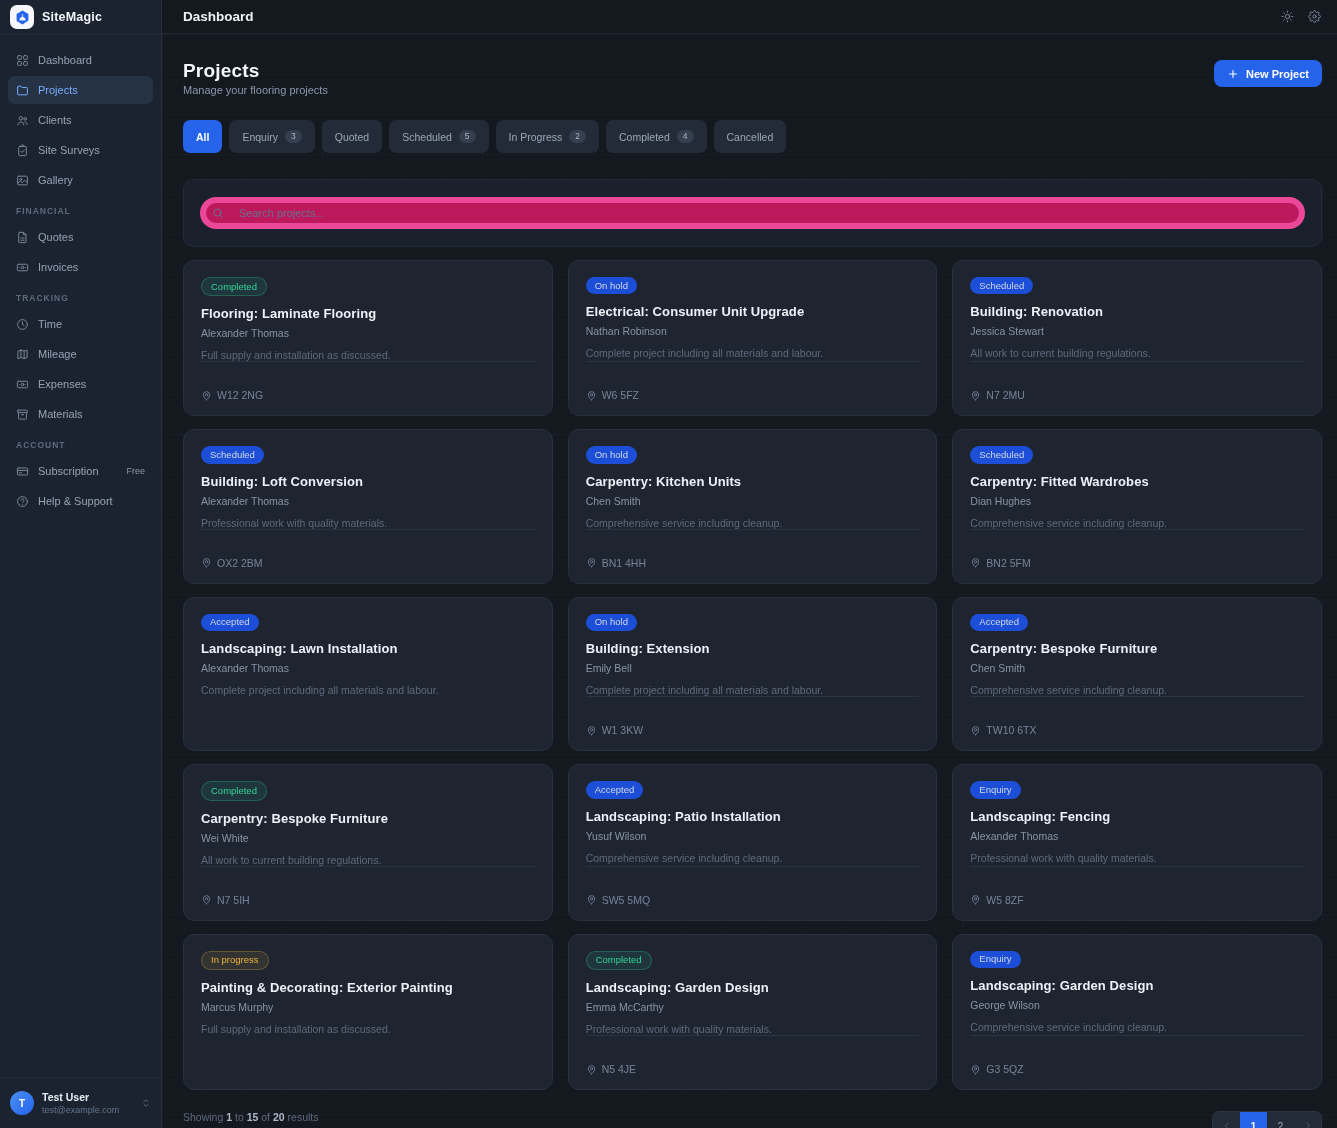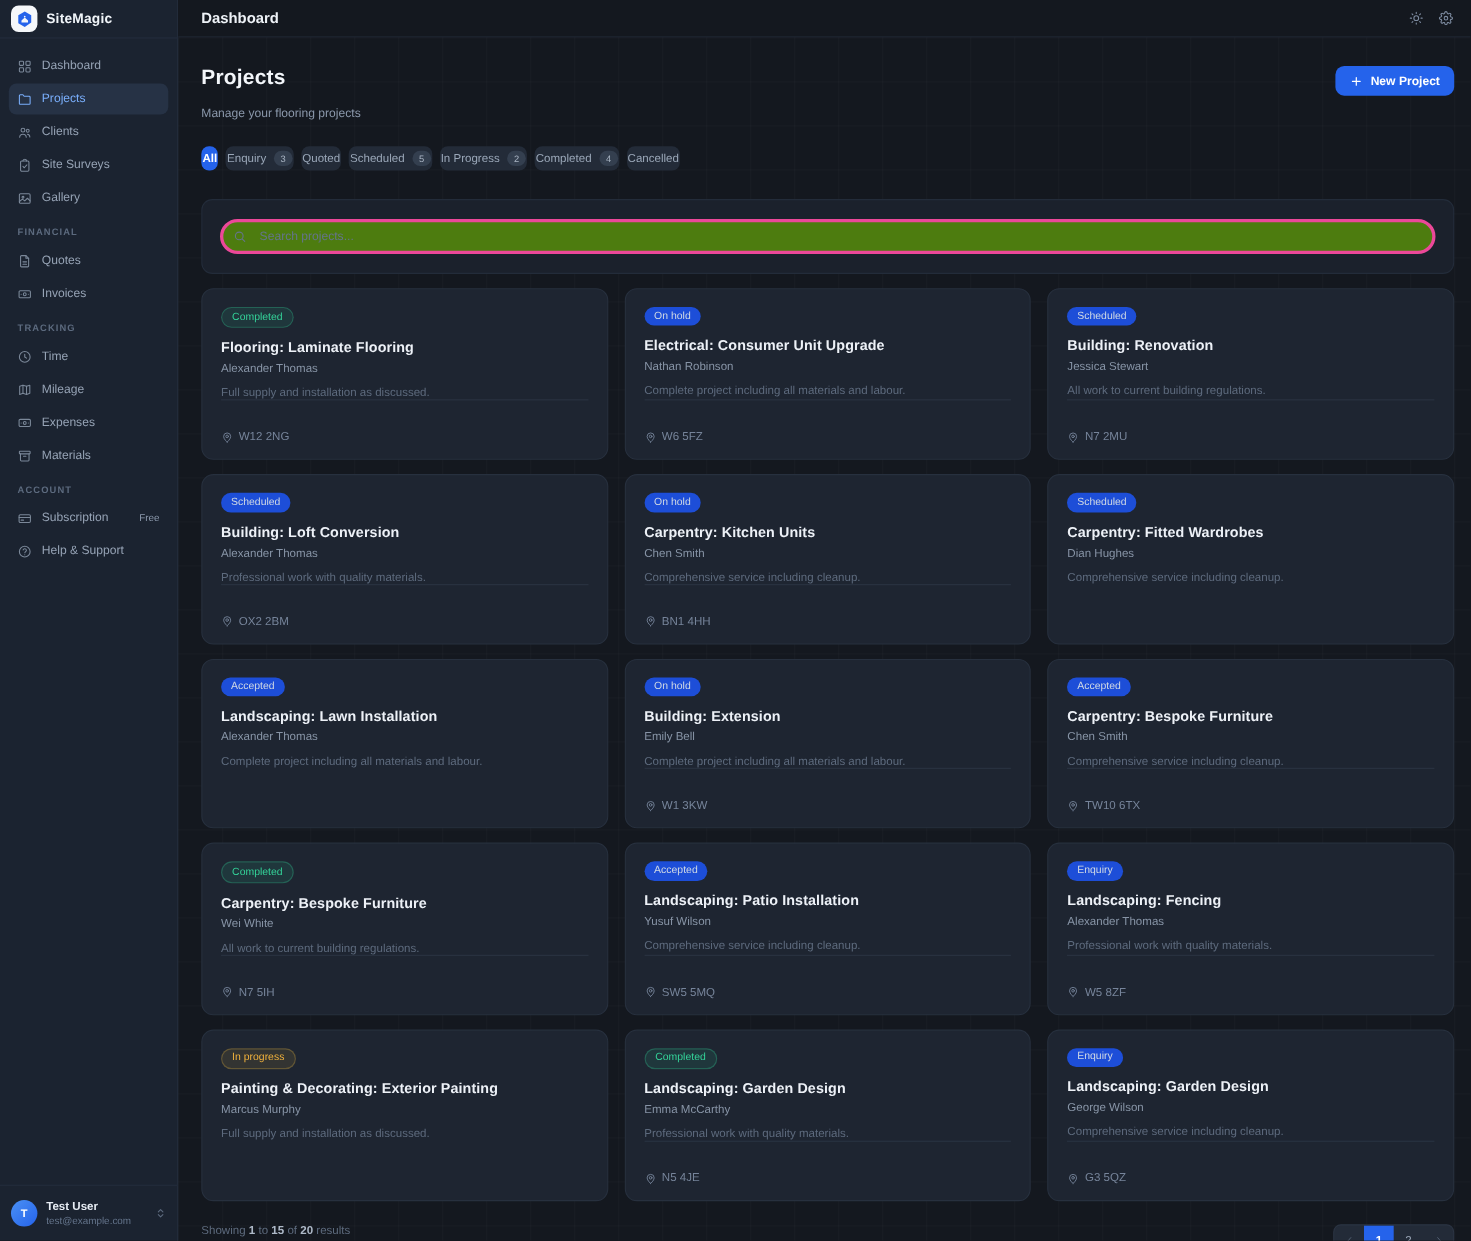--- a/index.html
+++ b/index.html
@@ -74,51 +74,51 @@
 
   .content {
     flex:1; padding:26px 15px 18px 21px; overflow:hidden;
     background-image:
       linear-gradient(rgba(255,255,255,0.02) 1px, transparent 1px),
       linear-gradient(90deg, rgba(255,255,255,0.02) 1px, transparent 1px);
     background-size:40px 40px;
   }
   .page-header { display:flex; align-items:flex-start; }
   .page-title { font-size:19px; font-weight:bold; color:#f3f6fa; letter-spacing:.2px; }
-  .page-subtitle { font-size:11px; color:#8b98ab; margin-top:15px;text-align:right; }
+  .page-subtitle { font-size:11px; color:#8b98ab; margin-top:2px;text-align:right; }
   .new-project-btn {
     margin-left:auto; background:var(--accent); color:#fff; border:none;
     border-radius:8px; height:27px; padding:0 13px; font-size:11px; font-weight:bold;
     display:flex; align-items:center; gap:7px; cursor:pointer;
     font-family:inherit;
   }
   .new-project-btn svg { width:12px; height:12px; }
 
   .filter-tabs { display:flex; gap:7px; margin-top:24px; }
   .tab {
     background:#232b38; color:#9aa7b8; border:none; border-radius:7px;
-    height:22px; padding:0 1px; font-size:10.5px; display:flex; align-items:center;
+    height:33px; padding:0 13px; font-size:10.5px; display:flex; align-items:center;
     gap:7px; cursor:pointer; font-family:inherit;
   }
   .tab.active { background:var(--accent); color:#fff; font-weight:bold; }
   .tab-count {
     background:#343f4f; color:#aab5c4; border-radius:999px;
     font-size:8.5px; padding:1.5px 6px; line-height:1.2;
   }
 
   .search-panel {
     margin-top:26px; background:#1b212c; border:1px solid #232c3a;
     border-radius:10px; padding:17px 16px;
   }
   .search-box { position:relative; }
   .search-box svg {
     width:12px; height:12px; color:#64748b; position:absolute; left:12px; top:10px;
   }
   .search-input {
-    width:100%; height:32px; background:#4d7c0f; border:3px solid #ec4899;
+    width:100%; height:32px; background:#be185d; border:6px solid #ec4899;
     border-radius:16px; color:#c8d2de; font-size:11px; padding:0 12px 0 33px;
     font-family:inherit; outline:none;
   }
   .search-input::placeholder { color:#64748b; }
 
   .cards-grid {
     margin-top:13px; display:grid; grid-template-columns:repeat(3,1fr);
     gap:13px 15px;
   }
   .card {
@@ -470,20 +470,29 @@
               </svg>
             </span>
             <span>BN1 4HH</span>
           </div>
         </div>
         <div class="card">
           <span class="badge gray">Scheduled</span>
           <div class="card-title">Carpentry: Fitted Wardrobes</div>
           <div class="card-client">Dian Hughes</div>
           <div class="card-desc">Comprehensive service including cleanup.</div>
+          <div class="card-bottom">
+            <span style="display: flex;">
+              <svg viewBox="0 0 24 24" fill="none" stroke="currentColor" stroke-width="1.8" stroke-linecap="round" stroke-linejoin="round">
+                <path d="M12 21.5s-7-5.6-7-11a7 7 0 0 1 14 0c0 5.4-7 11-7 11z"></path>
+                <circle cx="12" cy="10.3" r="2.6"></circle>
+              </svg>
+            </span>
+            <span>BN2 5FM</span>
+          </div>
         </div>
         <div class="card">
           <span class="badge gray">Accepted</span>
           <div class="card-title">Landscaping: Lawn Installation</div>
           <div class="card-client">Alexander Thomas</div>
           <div class="card-desc">Complete project including all materials and labour.</div>
         </div>
         <div class="card">
           <span class="badge gray">On hold</span>
           <div class="card-title">Building: Extension</div>

